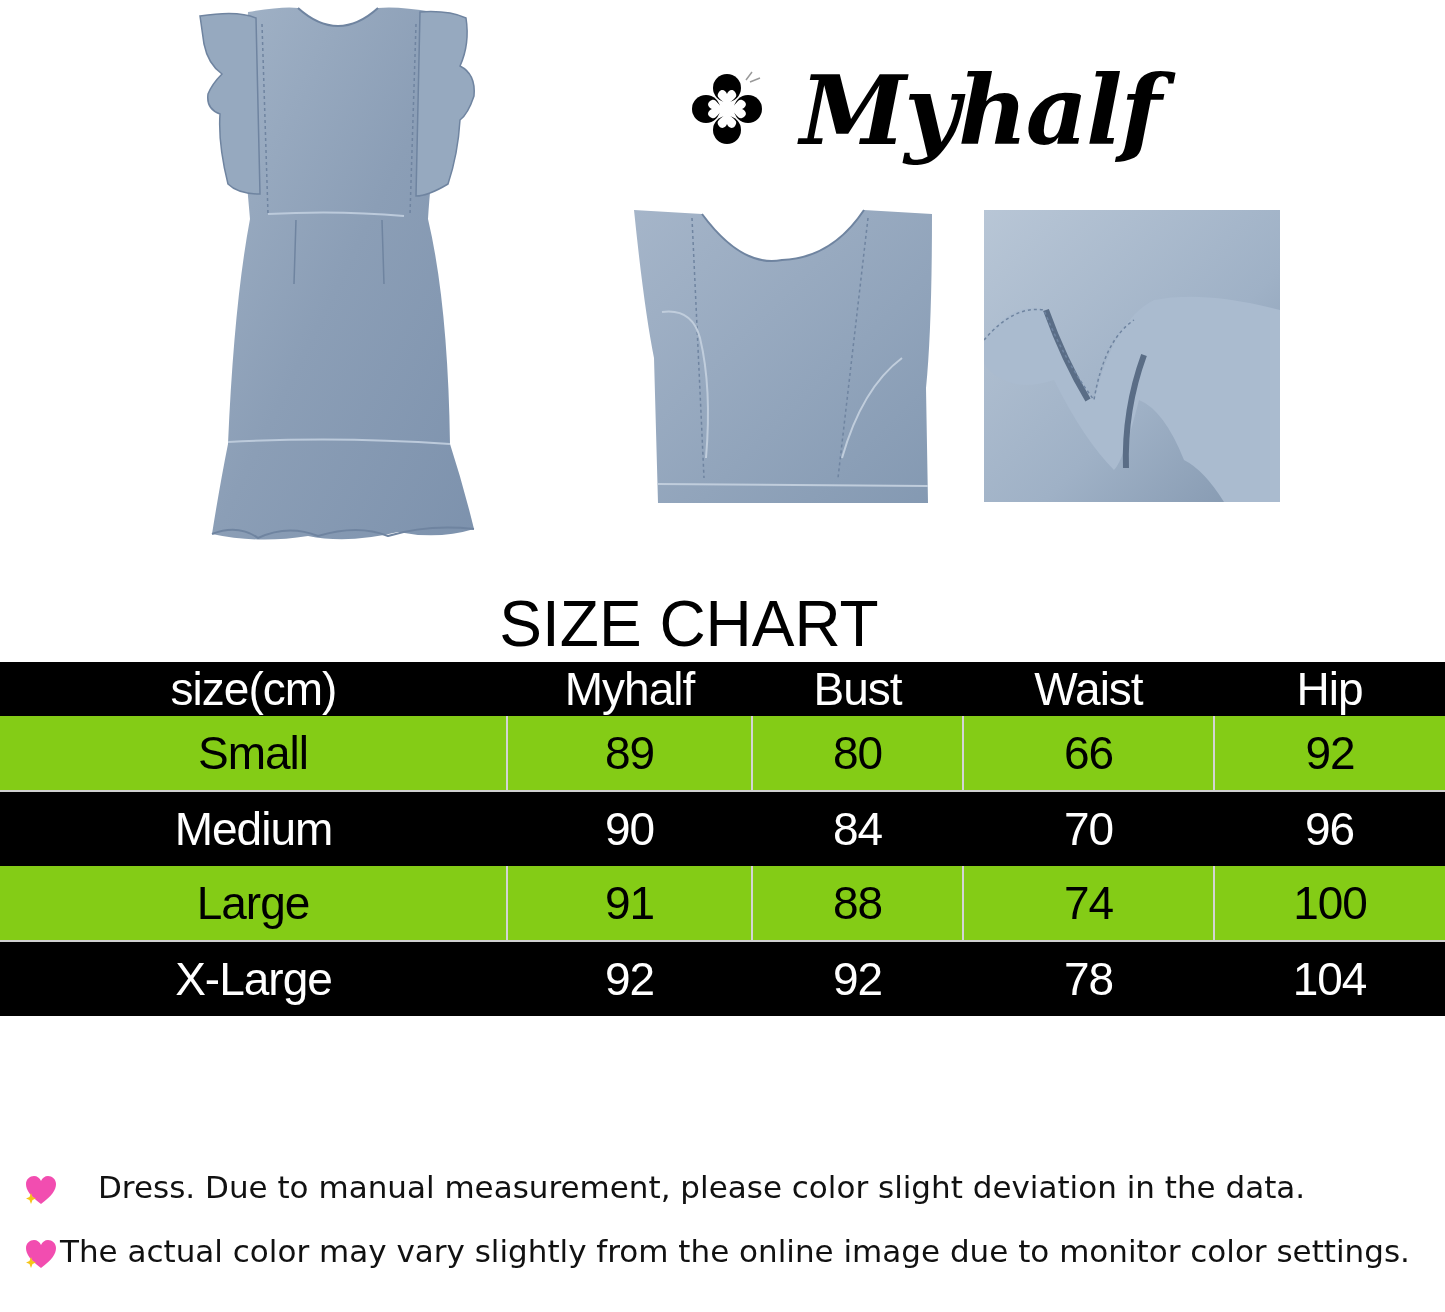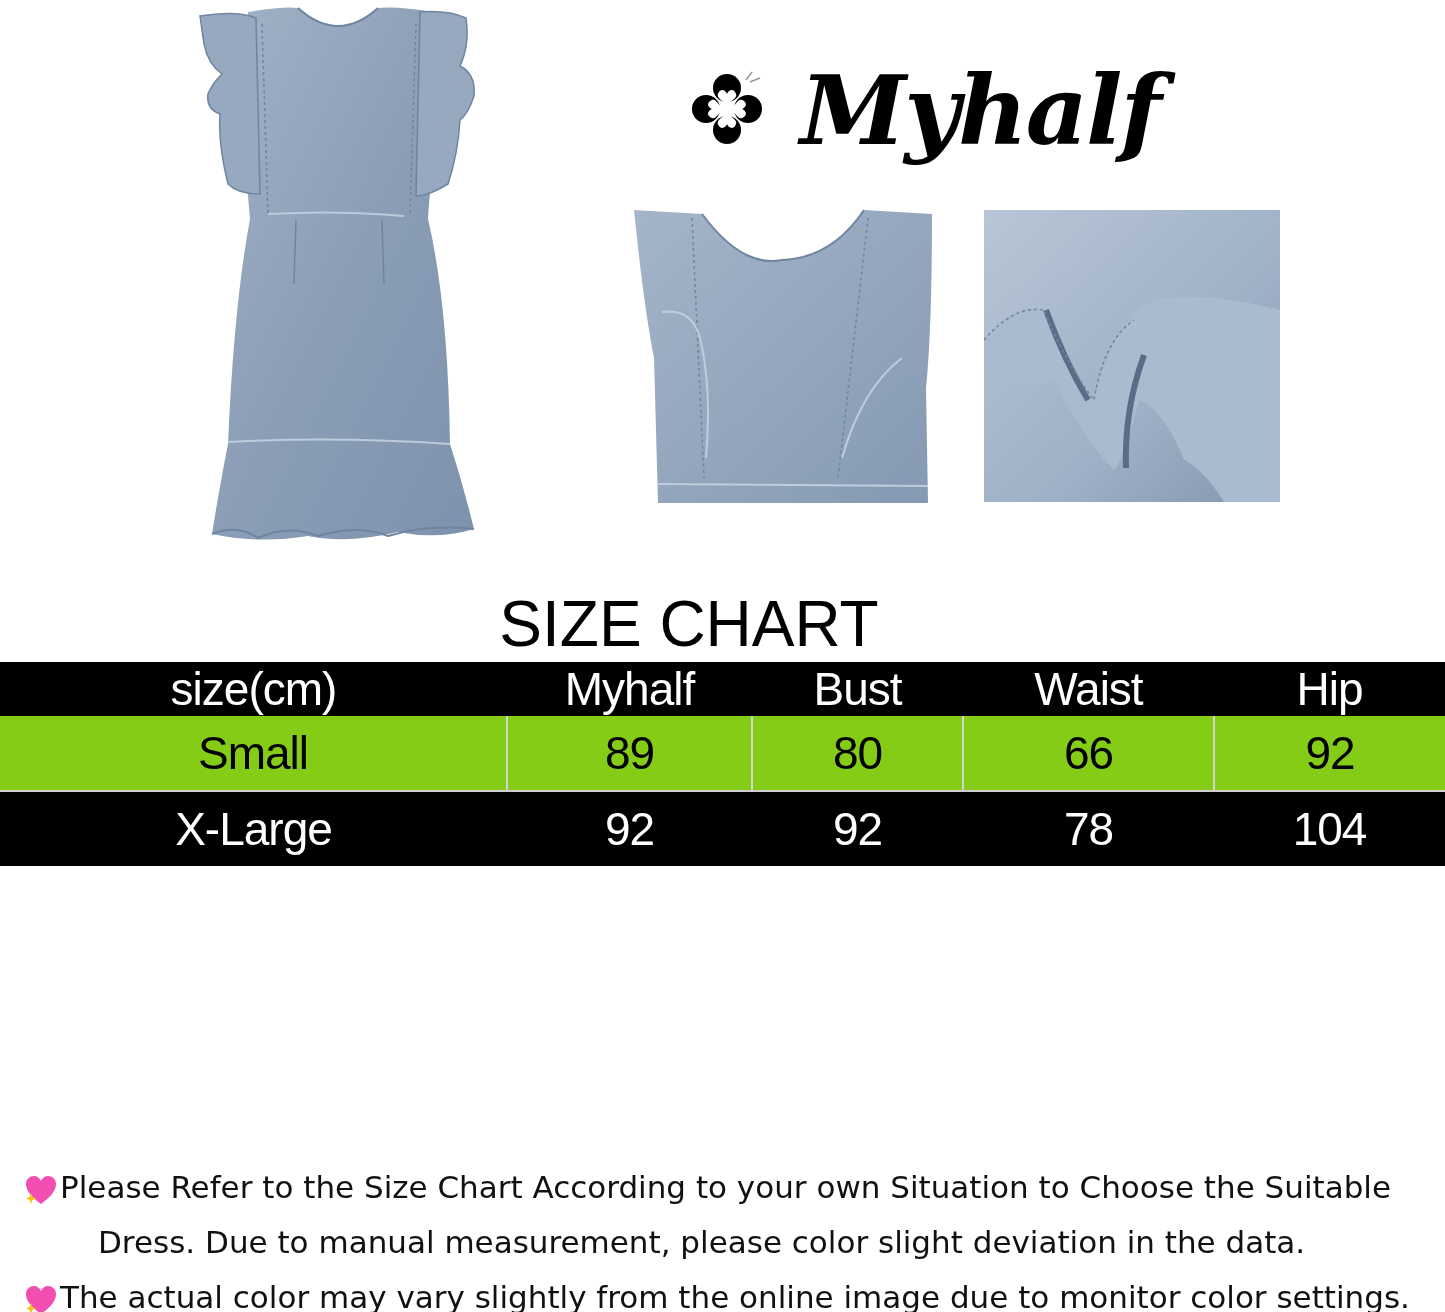--- a/index.html
+++ b/index.html
@@ -135,39 +135,52 @@
     <th>Hip</th>
   </tr>
   <tr class="light">
     <td>Small</td>
     <td>89</td>
     <td>80</td>
     <td>66</td>
     <td>92</td>
   </tr>
   <tr class="dark">
+    <td>Medium</td>
+    <td>90</td>
+    <td>84</td>
+    <td>70</td>
+    <td>96</td>
+  </tr>
+  <tr class="light">
+    <td>Large</td>
+    <td>91</td>
+    <td>88</td>
+    <td>74</td>
+    <td>100</td>
+  </tr>
+  <tr class="dark">
     <td>X-Large</td>
     <td>92</td>
     <td>92</td>
     <td>78</td>
     <td>104</td>
   </tr>
 </tbody>
   </table>
 
 <div class="notes">
   <div class="note">
     <span class="heart">
       <svg width="34" height="34" viewBox="0 0 34 34">
         <path d="M17 31 C6 23 2 17 2 11 C2 6 6 3 10 3 C13 3 16 5 17 8 C18 5 21 3 24 3 C28 3 32 6 32 11 C32 17 28 23 17 31 Z" fill="#f24db0"></path>
         <path d="M7 20 L8.5 24 L12 25.5 L8.5 27 L7 31 L5.5 27 L2 25.5 L5.5 24 Z" fill="#f5c518"></path>
       </svg>
     </span>
     <div>
-      <div>Please Refer to the Size Chart According to your own Situation to Choose the Suitable</div>
       <div class="cont">Dress. Due to manual measurement, please color slight deviation in the data.</div>
     </div>
   </div>
   <div class="note">
     <span class="heart">
       <svg width="34" height="34" viewBox="0 0 34 34">
         <path d="M17 31 C6 23 2 17 2 11 C2 6 6 3 10 3 C13 3 16 5 17 8 C18 5 21 3 24 3 C28 3 32 6 32 11 C32 17 28 23 17 31 Z" fill="#f24db0"></path>
         <path d="M7 20 L8.5 24 L12 25.5 L8.5 27 L7 31 L5.5 27 L2 25.5 L5.5 24 Z" fill="#f5c518"></path>
       </svg>
     </span>

